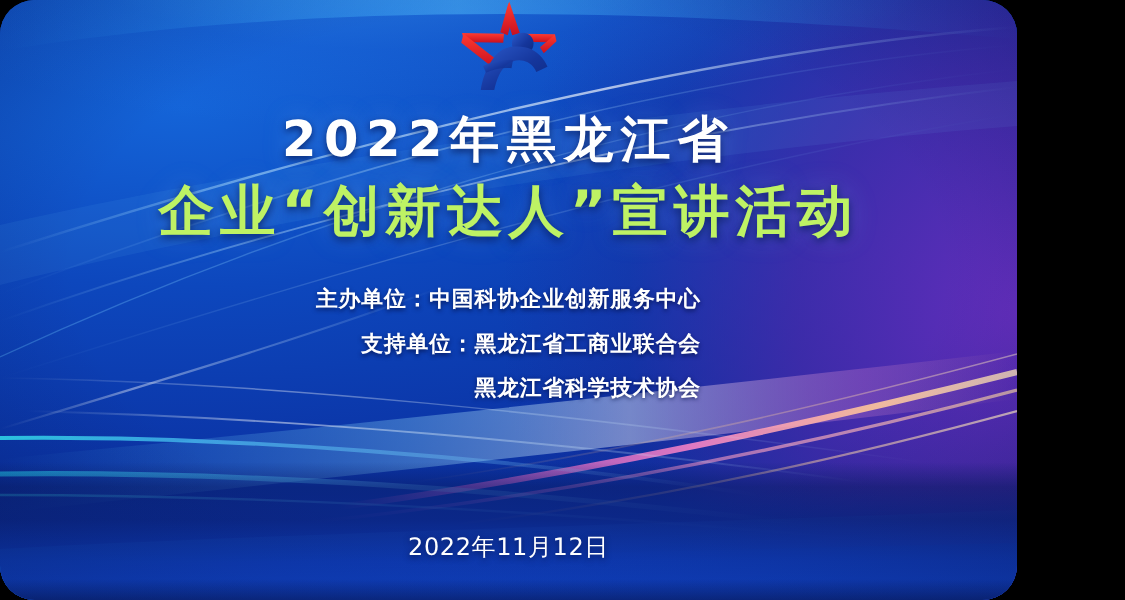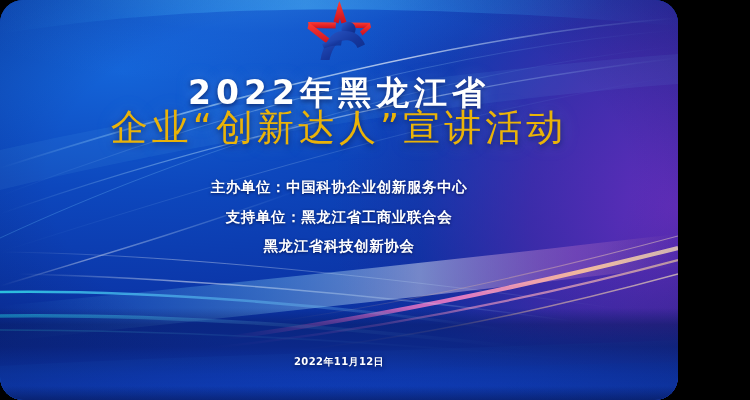--- a/index.html
+++ b/index.html
@@ -99,53 +99,54 @@
   }
   .title-line1 {
     font-size: 33px;
     font-weight: 700;
     color: #ffffff;
     letter-spacing: 5px;
     text-shadow: 0 2px 5px rgba(4,20,80,0.75), 0 0 16px rgba(120,190,255,0.35);
     white-space: nowrap;
   }
   .title-line2 {
+    margin-top: 13px;
     font-size: 37px;
-    font-weight: 400;
-    color: #eab308;
+    font-weight: 700;
+    color: #bef264;
     letter-spacing: 4px;
     text-shadow: 0 2px 6px rgba(4,20,80,0.8), 0 0 18px rgba(120,190,255,0.35);
     white-space: nowrap;
   }
 
   
   .credits {
     margin-top: 34px;
-    text-align: center;
+    text-align: right;
     color: #ffffff;
   }
   .credit-line {
     font-size: 14.5px;
     font-weight: 700;
     letter-spacing: 0.6px;
     line-height: 1.0;
     margin-bottom: 15px;
     text-shadow: 0 1px 3px rgba(4,16,70,0.8);
     white-space: nowrap;
   }
   .credit-line:last-child { margin-bottom: 0; }
 
   
   .date {
     position: absolute;
     left: 0; right: 0;
     top: 355px;
     text-align: center;
-    font-size: 10px;
-    font-weight: 700;
+    font-size: 16px;
+    font-weight: 400;
     color: #ffffff;
     letter-spacing: 0.4px;
     text-shadow: 0 1px 4px rgba(4,16,70,0.85);
   }
 </style>
 </head>
 <body>
 
 <div id="banner">
 
@@ -302,18 +303,18 @@
     </div>
 
     <div class="title-block">
       <div class="title-line1">2022年黑龙江省</div>
       <div class="title-line2">企业“创新达人”宣讲活动</div>
     </div>
 
     <div class="credits">
       <div class="credit-line">主办单位：中国科协企业创新服务中心</div>
       <div class="credit-line">支持单位：黑龙江省工商业联合会</div>
-      <div class="credit-line">黑龙江省科技创新协会</div>
+      <div class="credit-line">黑龙江省科学技术协会</div>
     </div>
 
     <div class="date">2022年11月12日</div>
   </div>
 </div>
 
 </body></html>

